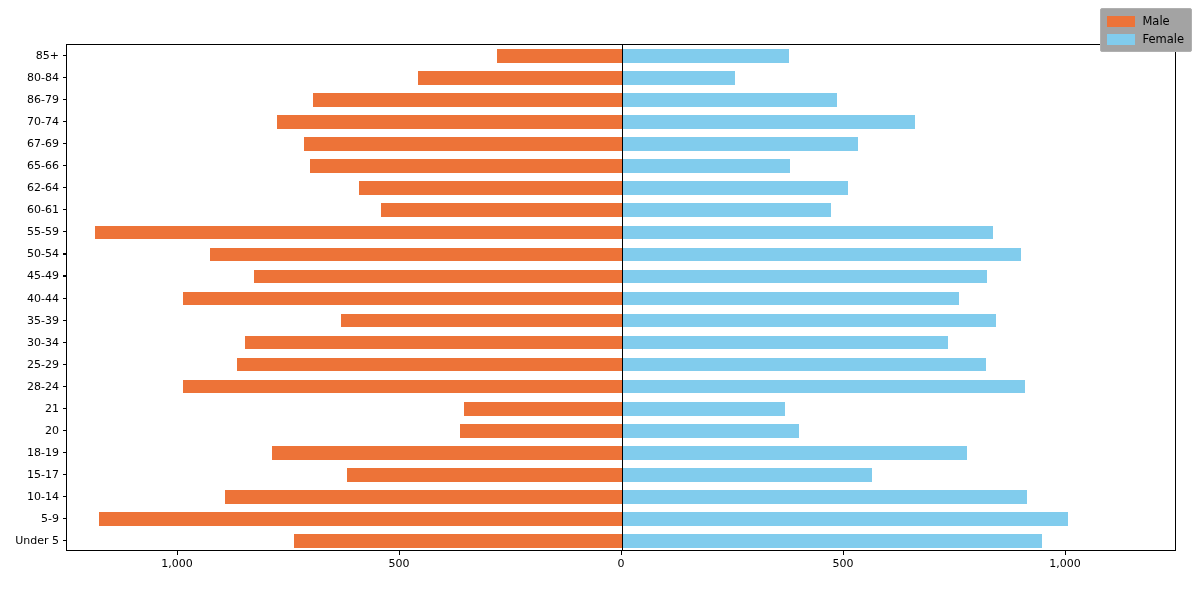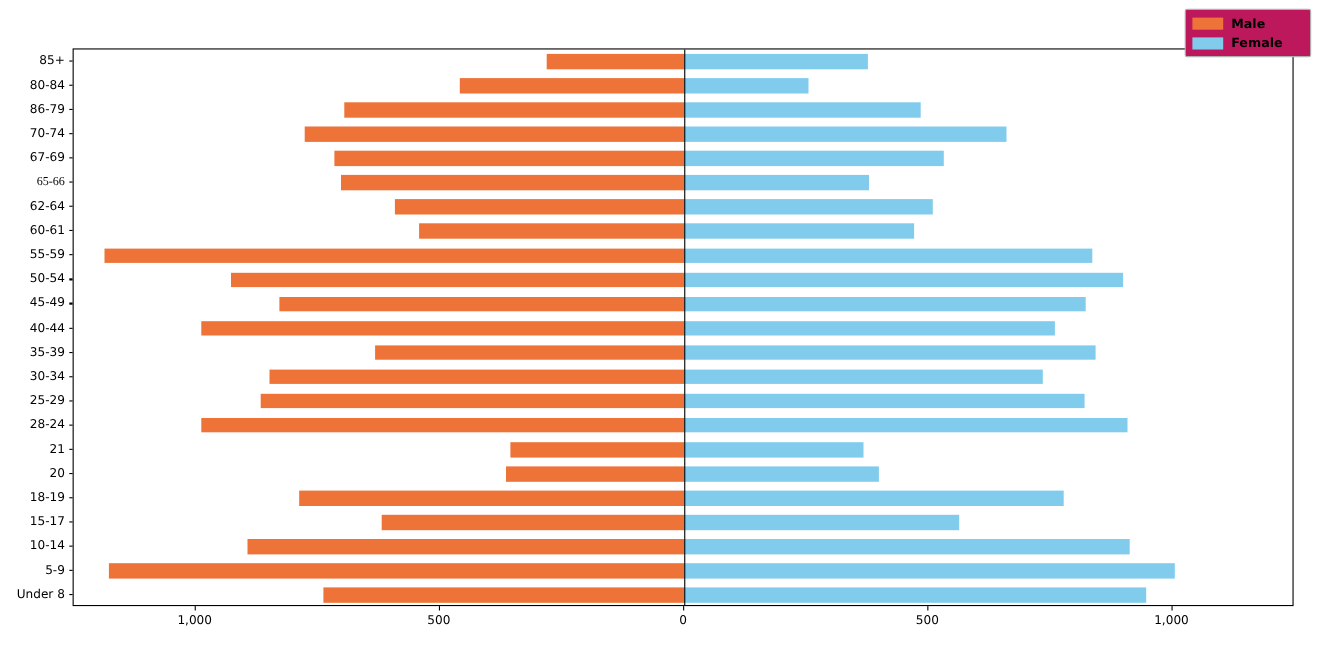--- a/index.html
+++ b/index.html
@@ -97,27 +97,26 @@
     height: 3.5px;
     background: #000000;
   }
 
   
   #legend {
     position: absolute;
     right: 8px;
     top: 8px;
     border: 1px solid #b0b0b0;
-    background: #be185d;
+    background: #a3a3a3;
     border-radius: 2px;
-    padding: 5px 25px 5px 6px;
+    padding: 5px 7px 5px 6px;
     display: flex;
     flex-direction: column;
     gap: 4px;
-    font-weight: bold;
   }
   .legend-entry {
     display: flex;
     align-items: center;
     gap: 7px;
   }
   .legend-swatch {
     width: 28px;
     height: 11px;
     display: block;
@@ -227,21 +226,21 @@
         <div class="bar-row" style="top: 4.18826px; height: 13.667px;">
           <div class="bar bar-male" style="left: 430.236px; width: 124.764px;"></div>
           <div class="bar bar-female" style="left: 555px; width: 166.944px;"></div>
         </div>
       </div>
     <div id="zero-line" style="left: 555px;"></div>
   </div>
 
   <div id="ytick-labels-layer">
       <div class="ytick-mark" style="left: 62.5px; top: 539.978px;"></div>
-      <div class="ytick-label" style="right: 1141px; top: 539.978px;">Under 8</div>
+      <div class="ytick-label" style="right: 1141px; top: 539.978px;">Under 5</div>
       <div class="ytick-mark" style="left: 62.5px; top: 517.935px;"></div>
       <div class="ytick-label" style="right: 1141px; top: 517.935px;">5-9</div>
       <div class="ytick-mark" style="left: 62.5px; top: 495.891px;"></div>
       <div class="ytick-label" style="right: 1141px; top: 495.891px;">10-14</div>
       <div class="ytick-mark" style="left: 62.5px; top: 473.848px;"></div>
       <div class="ytick-label" style="right: 1141px; top: 473.848px;">15-17</div>
       <div class="ytick-mark" style="left: 62.5px; top: 451.804px;"></div>
       <div class="ytick-label" style="right: 1141px; top: 451.804px;">18-19</div>
       <div class="ytick-mark" style="left: 62.5px; top: 429.761px;"></div>
       <div class="ytick-label" style="right: 1141px; top: 429.761px; margin-left: 32px;">20</div>
@@ -261,21 +260,21 @@
       <div class="ytick-label" style="right: 1141px; top: 275.457px;">45-49</div>
       <div class="ytick-mark" style="left: 62.5px; top: 253.413px;"></div>
       <div class="ytick-label" style="right: 1141px; top: 253.413px;">50-54</div>
       <div class="ytick-mark" style="left: 62.5px; top: 231.37px;"></div>
       <div class="ytick-label" style="right: 1141px; top: 231.37px;">55-59</div>
       <div class="ytick-mark" style="left: 62.5px; top: 209.326px;"></div>
       <div class="ytick-label" style="right: 1141px; top: 209.326px;">60-61</div>
       <div class="ytick-mark" style="left: 62.5px; top: 187.283px;"></div>
       <div class="ytick-label" style="right: 1141px; top: 187.283px;">62-64</div>
       <div class="ytick-mark" style="left: 62.5px; top: 165.239px;"></div>
-      <div class="ytick-label" style="right: 1141px; top: 165.239px; font-family: Liberation Serif, serif;">65-66</div>
+      <div class="ytick-label" style="right: 1141px; top: 165.239px;">65-66</div>
       <div class="ytick-mark" style="left: 62.5px; top: 143.196px;"></div>
       <div class="ytick-label" style="right: 1141px; top: 143.196px;">67-69</div>
       <div class="ytick-mark" style="left: 62.5px; top: 121.152px;"></div>
       <div class="ytick-label" style="right: 1141px; top: 121.152px;">70-74</div>
       <div class="ytick-mark" style="left: 62.5px; top: 99.1087px;"></div>
       <div class="ytick-label" style="right: 1141px; top: 99.1087px;">86-79</div>
       <div class="ytick-mark" style="left: 62.5px; top: 77.0652px;"></div>
       <div class="ytick-label" style="right: 1141px; top: 77.0652px;">80-84</div>
       <div class="ytick-mark" style="left: 62.5px; top: 55.0217px;"></div>
       <div class="ytick-label" style="right: 1141px; top: 55.0217px;">85+</div>

